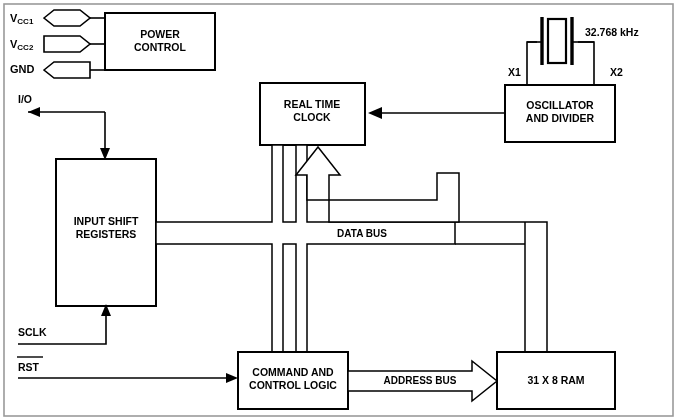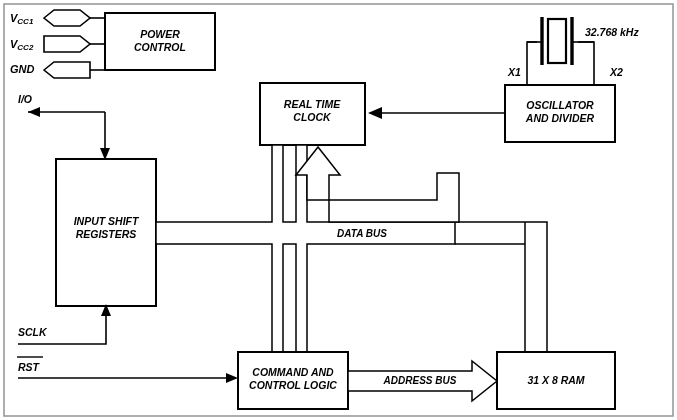--- a/index.html
+++ b/index.html
@@ -10,21 +10,20 @@
   }
   body {
     font-family: "Liberation Sans", sans-serif;
   }
   #diagram-root {
     position: relative;
     width: 677px;
     height: 420px;
     background: #ffffff;
     overflow: hidden;
-    font-style: italic;
   }
   svg#diagram-svg {
     position: absolute;
     left: 0;
     top: 0;
     width: 677px;
     height: 420px;
     display: block;
   }
   .blk-rect {

